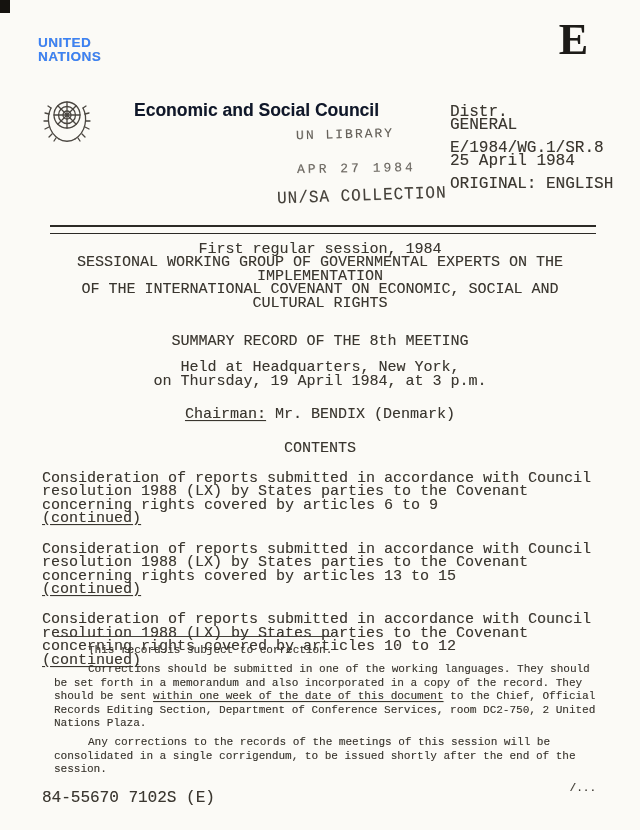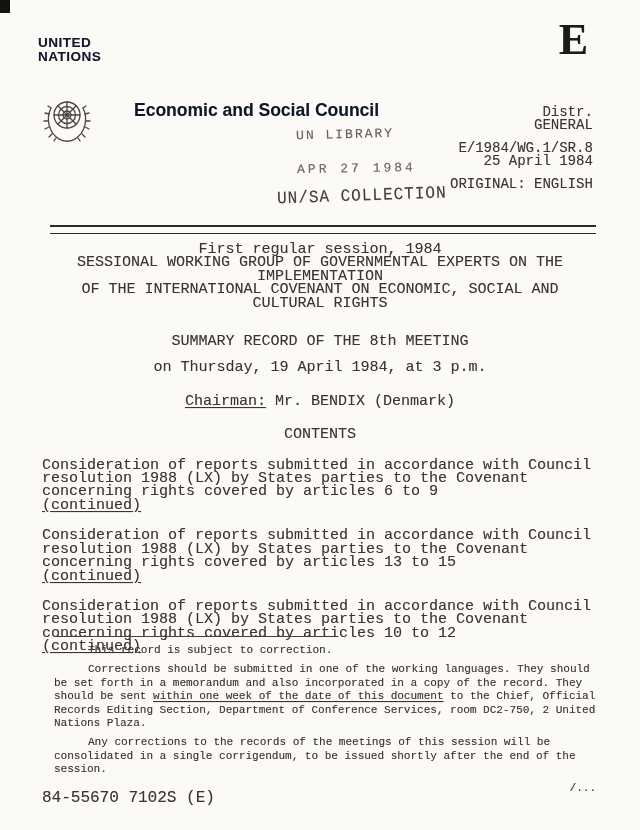--- a/index.html
+++ b/index.html
@@ -13,41 +13,41 @@
     font-family: "Liberation Mono", "DejaVu Sans Mono", monospace;
     color: #3a362f;
   }
   .typed { text-shadow: 0.3px 0.3px 0.4px rgba(58,54,47,0.35); }
 
   .corner-mark { position: absolute; left: 0; top: 0; width: 10px; height: 13px; background: #15130f; }
 
   .org-name {
     position: absolute; left: 38px; top: 36px;
     font-family: "Liberation Sans", sans-serif; font-weight: bold;
-    font-size: 13.5px; line-height: 14px; letter-spacing: 0.5px; color: #0f172a;
+    font-size: 13.5px; line-height: 14px; letter-spacing: 0.5px; color: #3b82f6;
   }
   .doc-letter {
     position: absolute; right: 52px; top: 18px;
     font-family: "Liberation Serif", serif; font-weight: bold;
     font-size: 44px; line-height: 44px; color: #1d1b18;
   }
   .emblem { position: absolute; left: 40px; top: 94px; }
 
   .council-title {
     position: absolute; left: 134px; top: 100px;
     font-family: "Liberation Sans", sans-serif; font-weight: bold;
     font-size: 17.5px; color: #0f172a; margin: 0;
   }
 
   .stamp { position: absolute; color: #56514a; white-space: nowrap; }
   .stamp-library  { left: 296px; top: 127px; font-size: 13px; letter-spacing: 2px; transform: rotate(-1.5deg); opacity: 0.9; }
   .stamp-date     { left: 297px; top: 161px; font-size: 13px; letter-spacing: 3px; transform: rotate(-1deg); opacity: 0.85; }
   .stamp-collection { left: 277px; top: 187px; font-size: 16px; letter-spacing: 1px; transform: rotate(-2deg) scaleY(1.08); color: #45413a; }
 
-  .distr { position: absolute; left: 450px; top: 106px; font-size: 14px; line-height: 12.5px; text-align: right; }
+  .distr { position: absolute; left: 450px; top: 106px; font-size: 16px; line-height: 12.5px; }
   .distr .gap { height: 11px; }
 
   .rule-double {
     position: absolute; left: 50px; right: 44px; top: 225px; height: 6px;
     border-top: 2.5px solid #2c2a26; border-bottom: 1px solid #2c2a26;
   }
 
   .main { position: absolute; left: 42px; right: 42px; top: 243px; font-size: 15px; line-height: 13.4px; }
   .center { text-align: center; }
   .u { text-decoration: underline; text-underline-offset: 2px; }
@@ -124,20 +124,21 @@
     <div class="center">First regular session, 1984</div>
 
     <div class="center wg">
       <div>SESSIONAL WORKING GROUP OF GOVERNMENTAL EXPERTS ON THE IMPLEMENTATION</div>
       <div>OF THE INTERNATIONAL COVENANT ON ECONOMIC, SOCIAL AND CULTURAL RIGHTS</div>
     </div>
 
     <div class="center record-title">SUMMARY RECORD OF THE 8th MEETING</div>
 
     <div class="center held">
+      <div>Held at Headquarters, New York,</div>
       <div>on Thursday, 19 April 1984, at 3 p.m.</div>
     </div>
 
     <div class="center chairman">
       <span class="u">Chairman:</span><span> Mr. BENDIX (Denmark)</span>
     </div>
 
     <div class="center contents-title">CONTENTS</div>
 
     <div class="contents-list">

